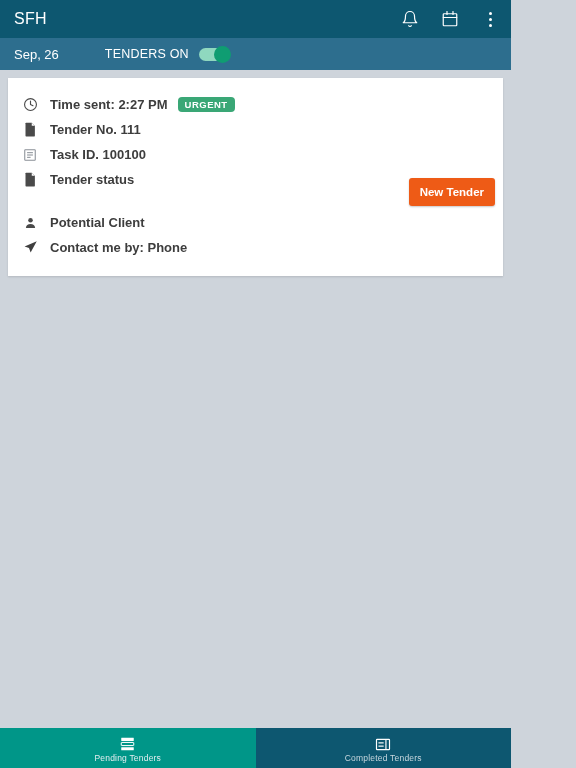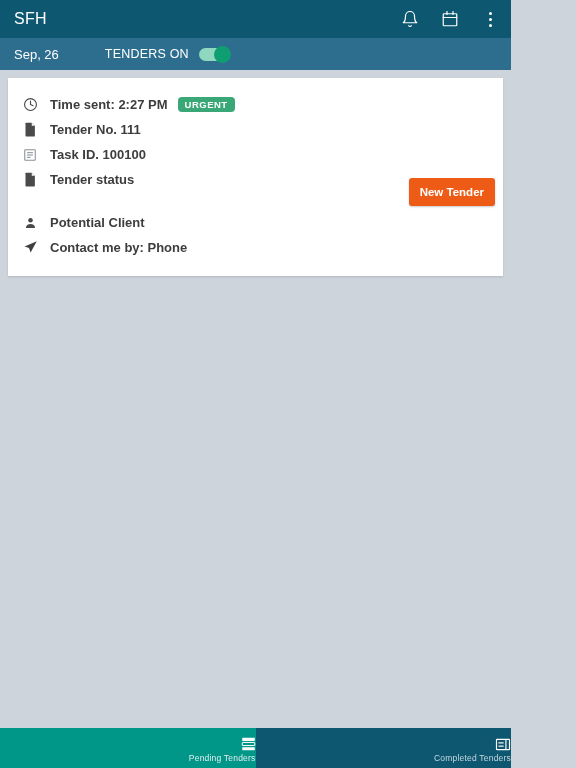--- a/index.html
+++ b/index.html
@@ -185,21 +185,21 @@
   
   .tabbar {
     flex: 0 0 40px;
     height: 40px;
     display: flex;
   }
   .tab {
     flex: 1 1 50%;
     display: flex;
     flex-direction: column;
-    align-items: flex-end;
+    align-items: center;
     justify-content: center;
     gap: 2px;
     cursor: pointer;
     box-sizing: border-box;
     padding-top: 3px;
   }
   .tab.active { background: #009688; }
   .tab.inactive { background: #0d5770; }
   .tab .ticon {
     height: 15px;

